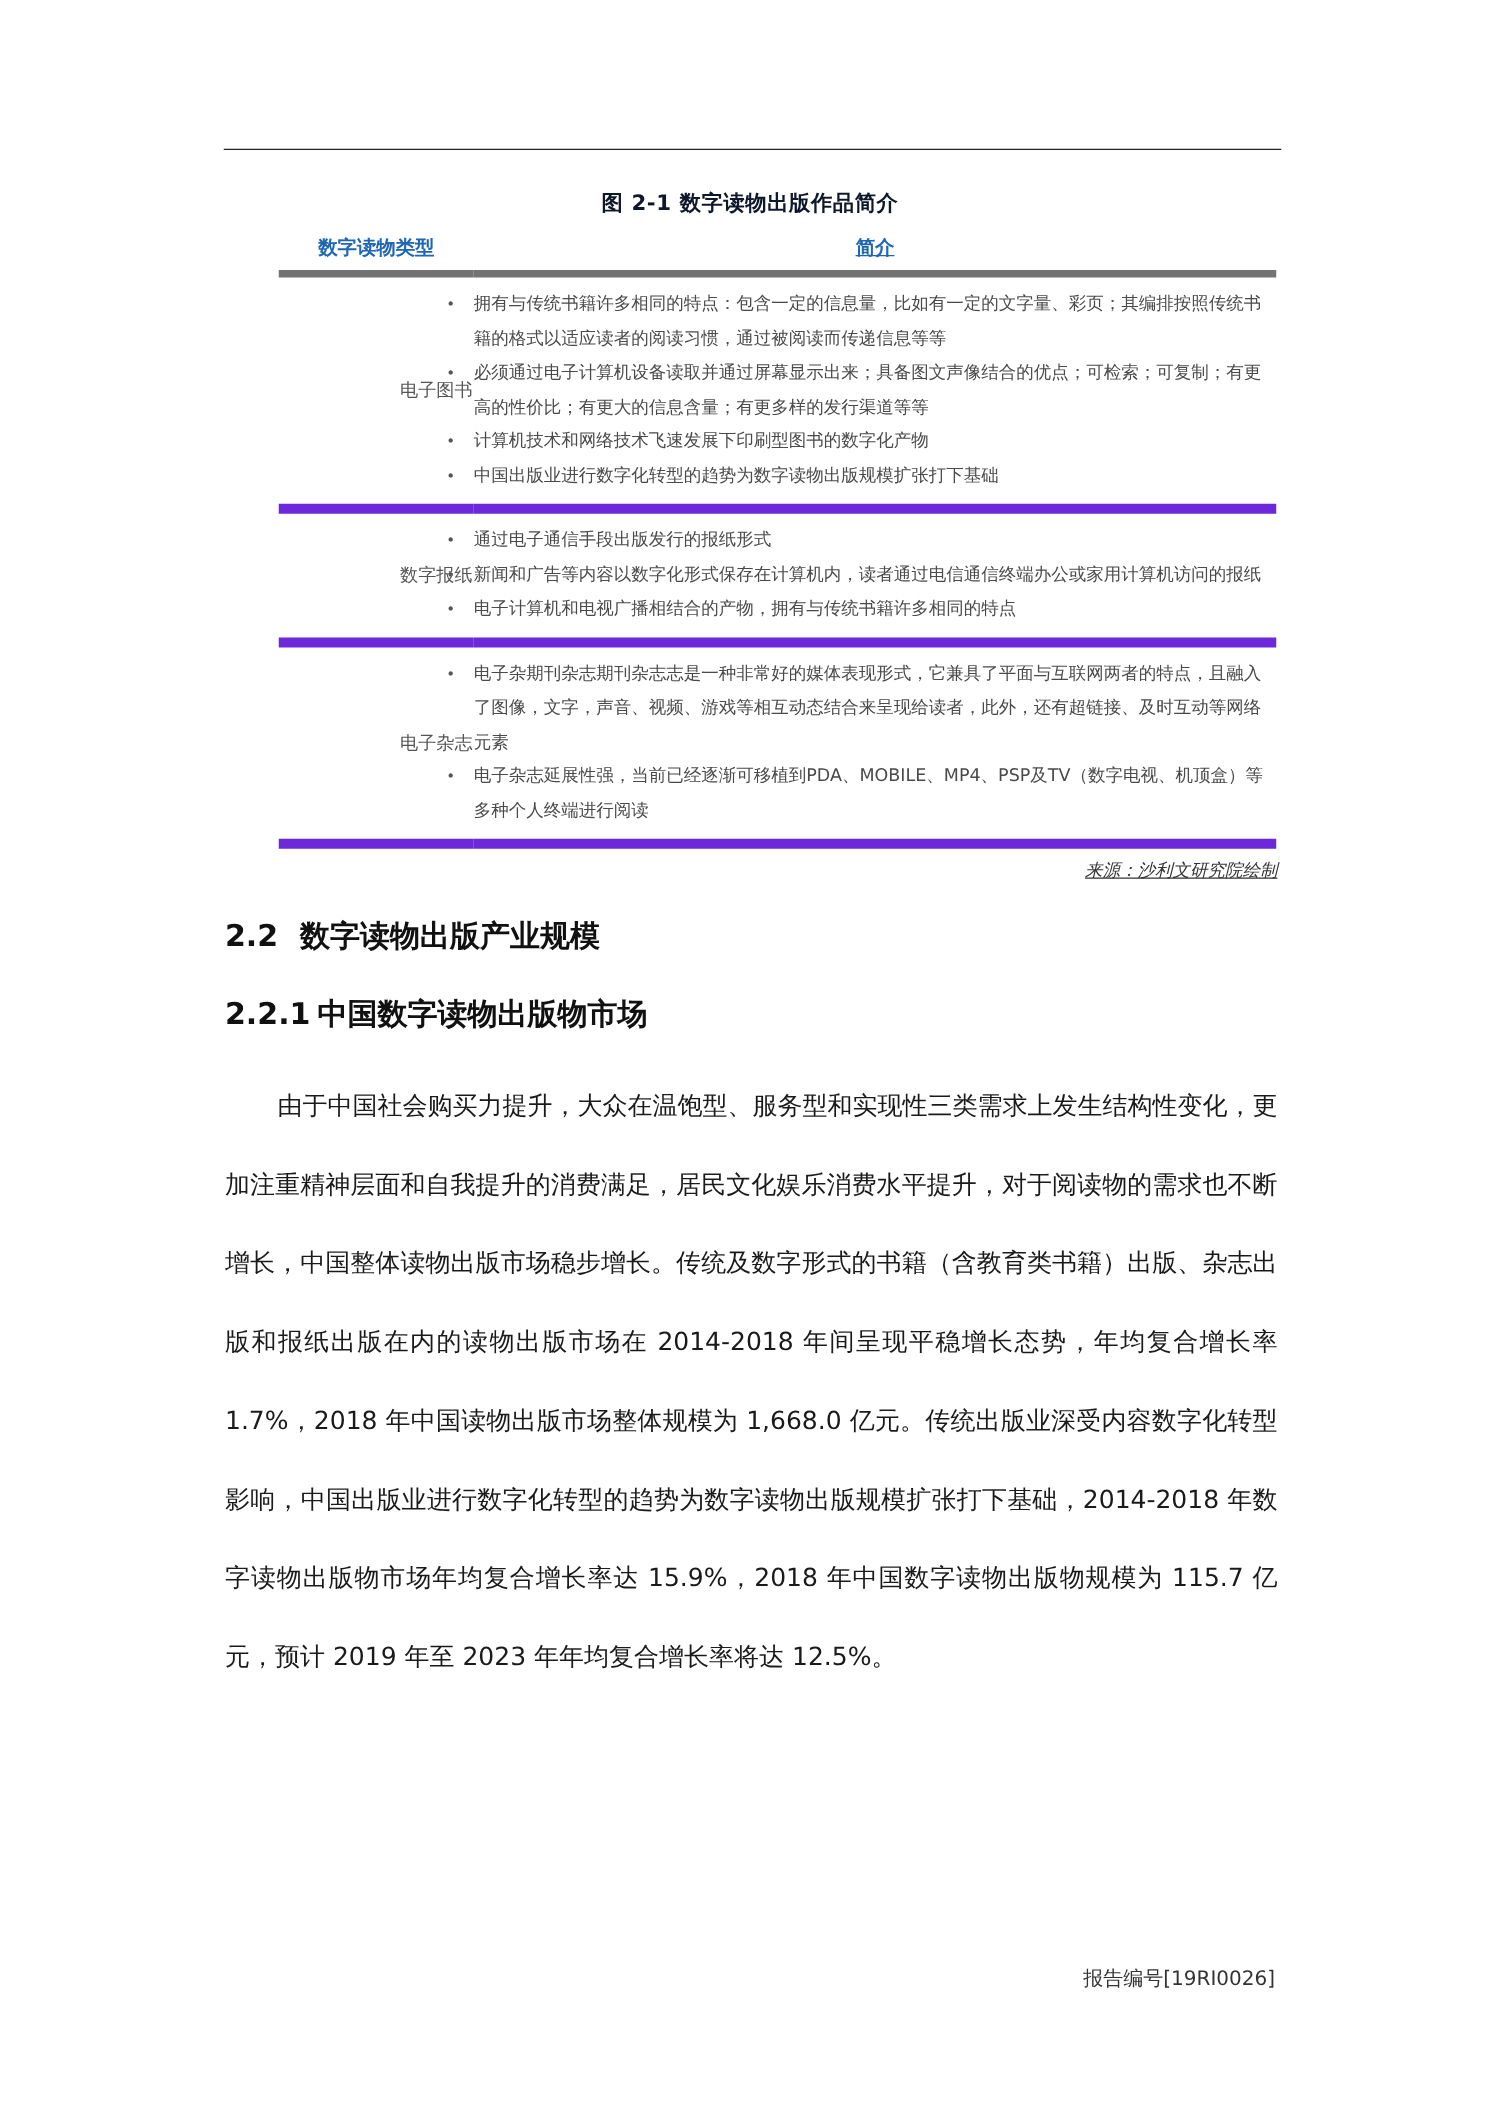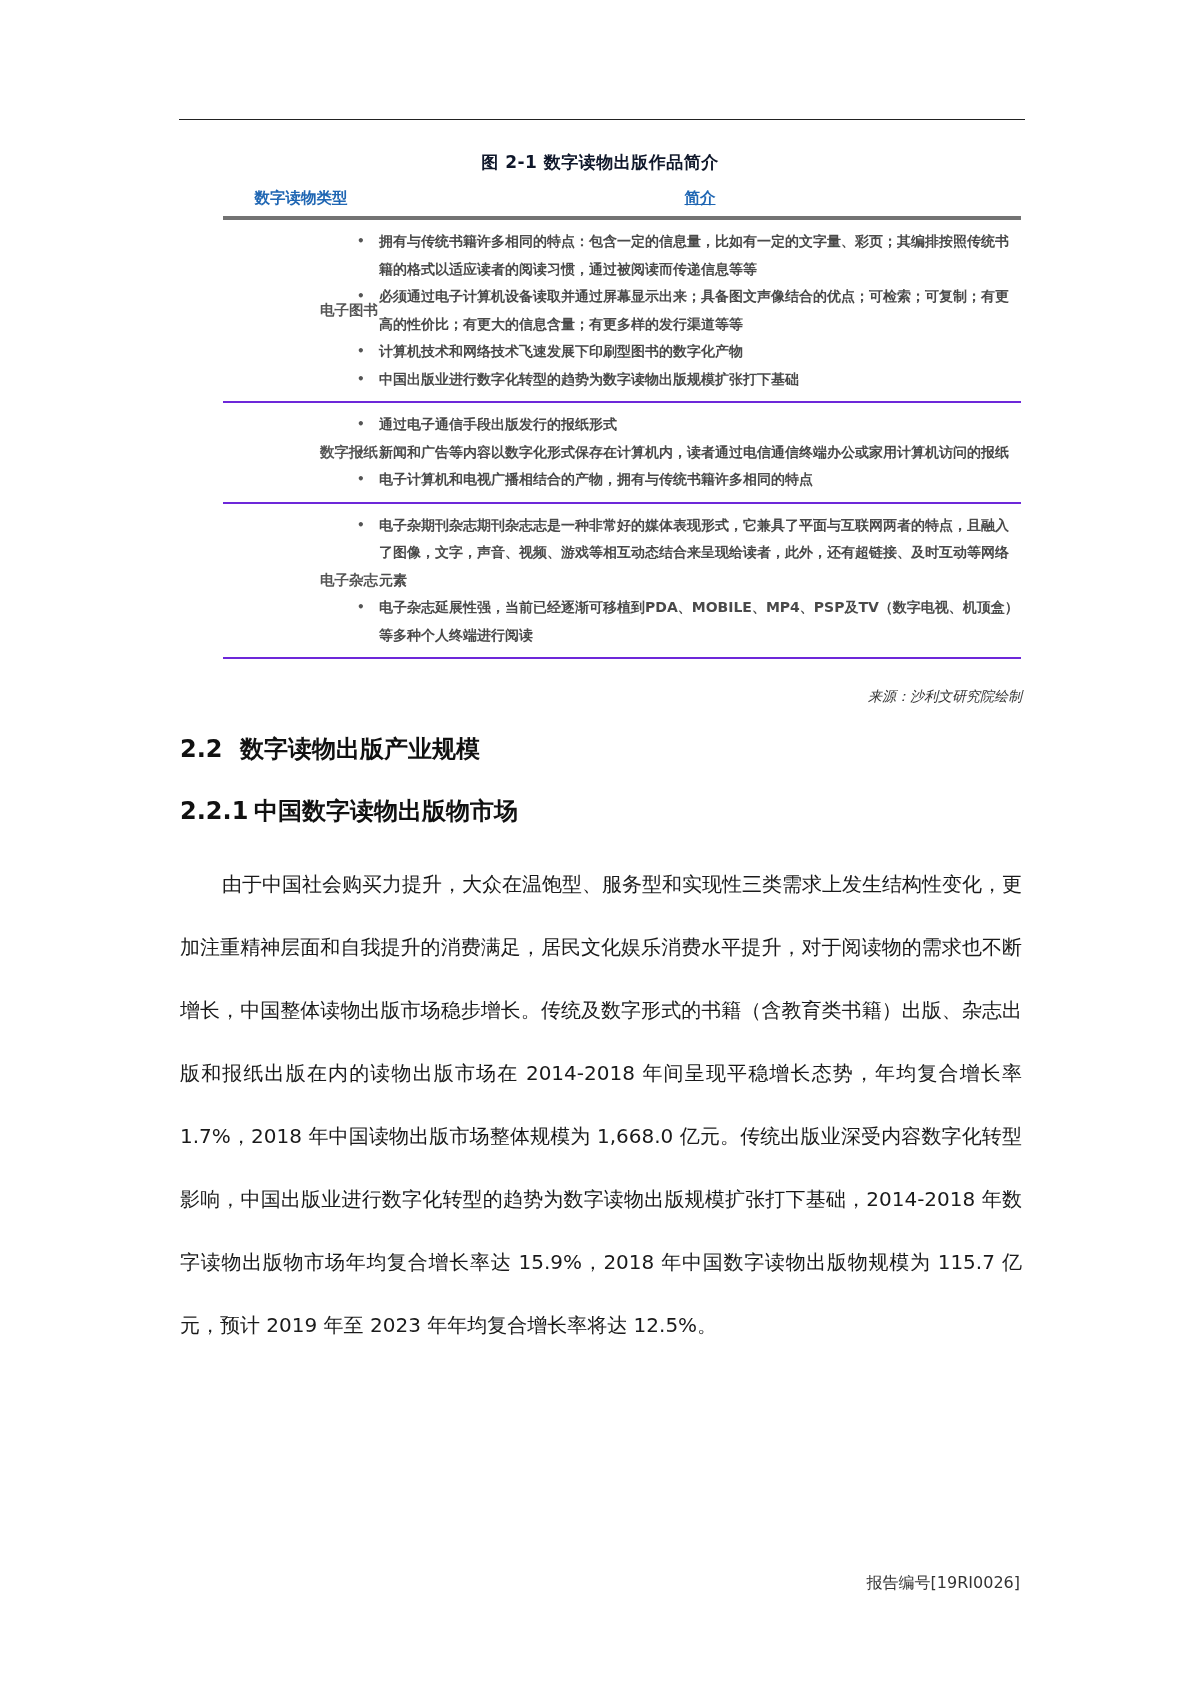--- a/index.html
+++ b/index.html
@@ -15,41 +15,41 @@
     position: absolute; left: 0; width: 1200px; top: 151px;
     text-align: center; font-size: 17px; font-weight: bold; color: #0f172a;
     letter-spacing: 0.5px;
   }
   table.intro {
     position: absolute; left: 223px; top: 186px; width: 798px;
     border-collapse: collapse; font-size: 14px;
   }
   table.intro th {
     color: #1f66b3; font-weight: bold; font-size: 15.5px; padding: 2px 0 7px 0;
-    border-bottom: 4px solid #737373;
+    border-bottom: 6px solid #737373;
   }
   table.intro th.type-col { width: 154px; text-align: center; }
   table.intro th.desc-col { text-align: center; text-decoration: underline; }
-  table.intro td { border-bottom: 2px solid #6d28d9; vertical-align: middle; font-weight: bold; }
+  table.intro td { border-bottom: 8px solid #6d28d9; vertical-align: middle; }
   table.intro td.type-cell {
     text-align: right; color: #555; font-size: 14.5px; width: 154px;
   }
   table.intro td.desc-cell { padding: 8px 0 8px 0; }
   ul.bullets { list-style: none; margin: 0; padding: 0 0 0 152px; }
   ul.bullets li {
     position: relative; color: #4a4a4a; line-height: 27.5px; font-size: 14px;
     padding-left: 22px; margin-left: -22px; text-indent: 0;
   }
   ul.bullets li::before {
     content: "•"; position: absolute; left: 0; top: 0; color: #555; font-size: 12px;
   }
   .desc-wrap { margin-left: -152px; padding-left: 0; }
   .source {
     position: absolute; right: 178px; top: 688px; font-style: italic;
-    font-size: 14px; color: #333;
+    font-size: 14px; color: #333; text-decoration: underline;
   }
   .h2 {
     position: absolute; left: 180px; top: 733px; font-size: 24px; font-weight: bold; color: #111;
   }
   .h2 .num { display: inline-block; width: 60px; }
   .h3 {
     position: absolute; left: 180px; top: 795px; font-size: 24px; font-weight: bold; color: #111;
   }
   .h3 .num { display: inline-block; width: 74px; }
   .body-text {

